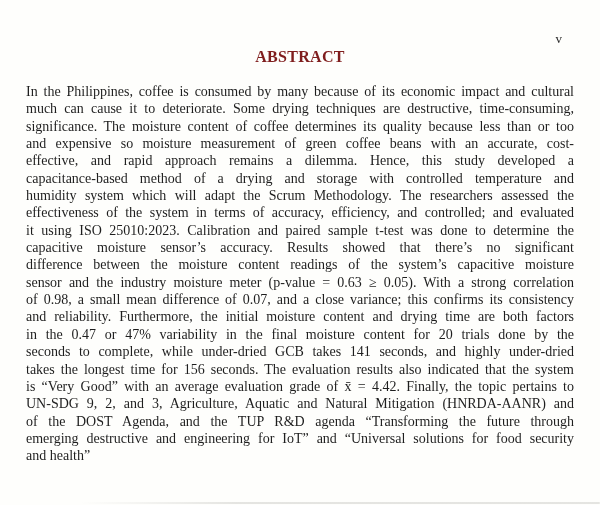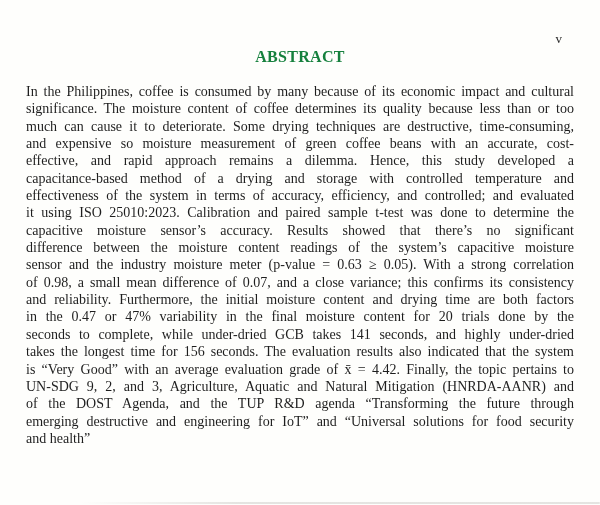--- a/index.html
+++ b/index.html
@@ -29,21 +29,21 @@
   .heading {
     position: absolute;
     top: 48px;
     left: 26px;
     width: 548px;
     margin: 0;
     text-align: center;
     font-size: 16px;
     font-weight: bold;
     letter-spacing: 0.3px;
-    color: #15803d;
+    color: #7f1d1d;
   }
   .body-text {
     position: absolute;
     top: 83px;
     left: 26px;
     width: 548px;
     font-size: 14px;
     line-height: 17.35px;
     color: #1e1e1e;
   }
@@ -70,25 +70,26 @@
 </head>
 <body>
 
 <div class="page">
   <div class="page-number">v</div>
 
   <h1 class="heading">ABSTRACT</h1>
 
   <div class="body-text">
       <div class="tline">In the Philippines, coffee is consumed by many because of its economic impact and cultural</div>
+      <div class="tline">much can cause it to deteriorate. Some drying techniques are destructive, time-consuming,</div>
       <div class="tline">significance. The moisture content of coffee determines its quality because less than or too</div>
-      <div class="tline">much can cause it to deteriorate. Some drying techniques are destructive, time-consuming,</div>
       <div class="tline">and expensive so moisture measurement of green coffee beans with an accurate, cost-</div>
       <div class="tline">effective, and rapid approach remains a dilemma. Hence, this study developed a</div>
       <div class="tline">capacitance-based method of a drying and storage with controlled temperature and</div>
+      <div class="tline">humidity system which will adapt the Scrum Methodology. The researchers assessed the</div>
       <div class="tline">effectiveness of the system in terms of accuracy, efficiency, and controlled; and evaluated</div>
       <div class="tline">it using ISO 25010:2023. Calibration and paired sample t-test was done to determine the</div>
       <div class="tline">capacitive moisture sensor’s accuracy. Results showed that there’s no significant</div>
       <div class="tline">difference between the moisture content readings of the system’s capacitive moisture</div>
       <div class="tline">sensor and the industry moisture meter (p-value = 0.63 ≥ 0.05). With a strong correlation</div>
       <div class="tline">of 0.98, a small mean difference of 0.07, and a close variance; this confirms its consistency</div>
       <div class="tline">and reliability. Furthermore, the initial moisture content and drying time are both factors</div>
       <div class="tline">in the 0.47 or 47% variability in the final moisture content for 20 trials done by the</div>
       <div class="tline">seconds to complete, while under-dried GCB takes 141 seconds, and highly under-dried</div>
       <div class="tline">takes the longest time for 156 seconds. The evaluation results also indicated that the system</div>

